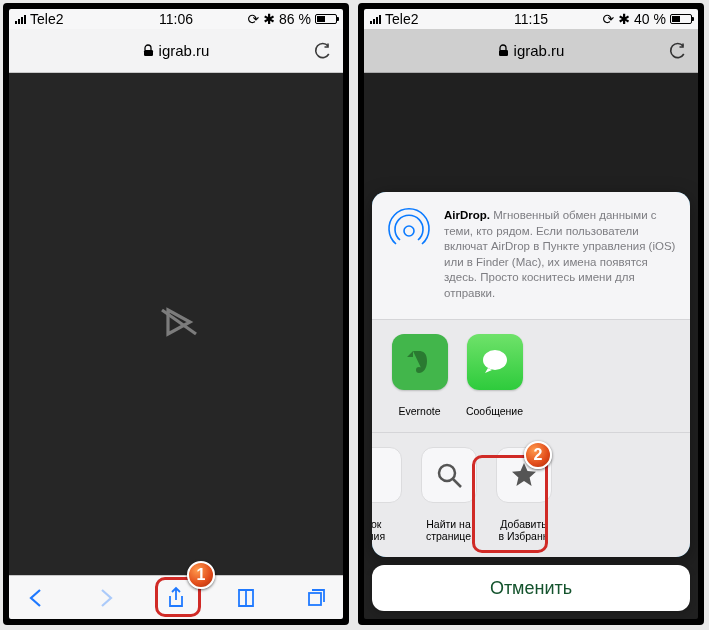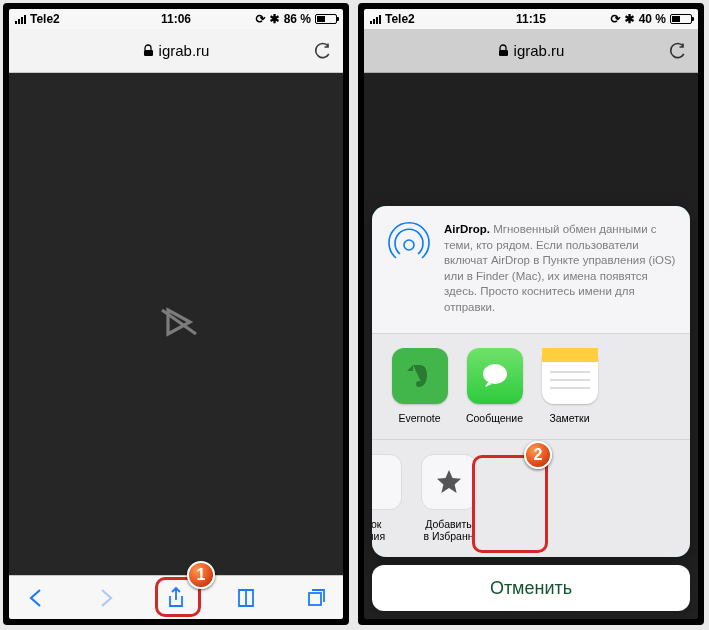--- a/index.html
+++ b/index.html
@@ -26,21 +26,21 @@
     position: relative;
     border-radius: 2px;
     overflow: hidden;
   }
 
   
   .statusbar {
     height: 20px;
     background: #f7f7f8;
     display: flex; align-items: center;
-    font-size: 12px; font-weight: 700;
+    font-size: 14px; font-weight: 400;
     color: #000;
     padding: 0 6px;
   }
   .statusbar .sb-left  { display: flex; align-items: center; gap: 4px; flex: 1; }
   .statusbar .sb-mid   { flex: 1; text-align: center; }
   .statusbar .sb-right { flex: 1; display: flex; justify-content: flex-end; align-items: center; gap: 4px; }
   .sig-bars { display: inline-flex; align-items: flex-end; gap: 1px; }
   .sig-bars i { display:block; width:2px; background:#000; }
   .sig-bars i:nth-child(1){height:3px}
   .sig-bars i:nth-child(2){height:5px}
@@ -125,21 +125,21 @@
   .apps-row, .actions-row {
     display:flex; align-items:flex-start;
     padding: 14px 0 14px 10px;
     border-top:1px solid #d5d5d8;
     background:#eaeaec;
     overflow:hidden;
   }
   .app, .action {
     width:75px; flex:0 0 75px;
     display:flex; flex-direction:column; align-items:center;
-    gap:8px;
+    gap:15px;
   }
   .app-icon {
     width:56px; height:56px; border-radius:12px;
     display:flex; align-items:center; justify-content:center;
     box-shadow: 0 1px 2px rgba(0,0,0,0.2);
   }
   .app-label, .action-label {
     font-size:10.5px; color:#000; text-align:center; line-height:1.2;
     white-space: pre-line;
   }
@@ -337,44 +337,41 @@
         </div>
         <div class="app">
           <div class="app-icon" style="background:linear-gradient(#6fe26a,#2ecb3c)">
             <svg width="34" height="34" viewBox="0 0 34 34">
                 <ellipse cx="17" cy="15" rx="12" ry="10" fill="#fff"></ellipse>
                 <path fill="#fff" d="M10 23l-3 5 7-3z"></path>
               </svg>
           </div>
           <div class="app-label">Сообщение</div>
         </div>
-        <div class="app">
-          <div class="app-icon" style="background:#fff">
-            <svg width="56" height="56" viewBox="0 0 56 56">
-                <rect x="0" y="0" width="56" height="14" fill="#ffcf3f"></rect>
-                <g stroke="#b9b9b9">
-                  <line x1="8" y1="24" x2="48" y2="24"></line>
-                  <line x1="8" y1="32" x2="48" y2="32"></line>
-                  <line x1="8" y1="40" x2="48" y2="40"></line>
-                </g>
-              </svg>
-          </div>
-          <div class="app-label">Заметки</div>
-        </div>
         <div class="app last-partial">
           
           
         </div>
       </div>
 
       <div class="actions-row">
         <div class="action first-partial">
           <div class="action-icon"></div>
           <div class="action-label">сок
 ения</div>
+        </div>
+        <div class="action">
+          <div class="action-icon">
+            <svg width="30" height="30" viewBox="0 0 30 30">
+                <circle cx="13" cy="13" r="8" fill="none" stroke="#555" stroke-width="2.5"></circle>
+                <line x1="19" y1="19" x2="27" y2="27" stroke="#555" stroke-width="2.5"></line>
+              </svg>
+          </div>
+          <div class="action-label">Найти на
+странице</div>
         </div>
         <div class="action last-partial">
           <div class="action-icon">
             <svg width="30" height="30" viewBox="0 0 30 30">
                 <path fill="#555" d="M15 3l3.5 8 8.5.8-6.4 5.7 2 8.5L15 21l-7.6 5 2-8.5L3 11.8l8.5-.8z"></path>
               </svg>
           </div>
           <div class="action-label">Добавить
 в Избранн</div>
         </div>

